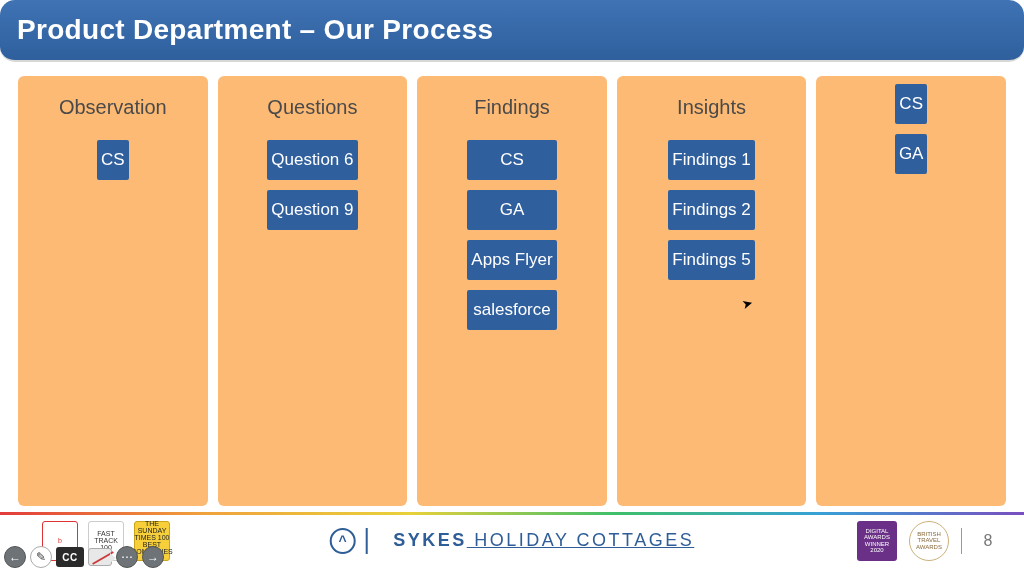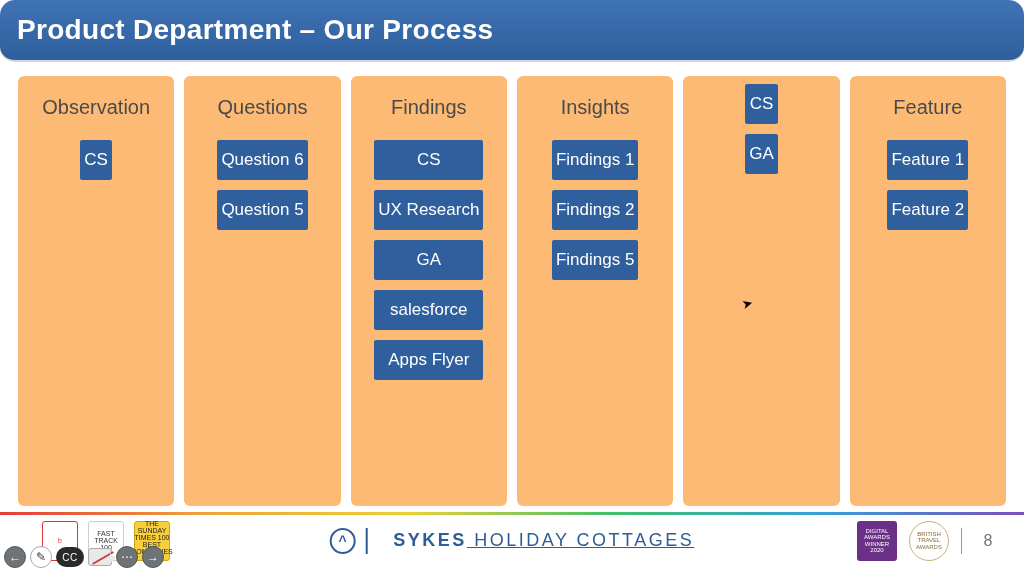--- a/index.html
+++ b/index.html
@@ -156,22 +156,22 @@
   .toolbar .btn{
     width:22px;height:22px;border-radius:50%;
     background:#6d7377;color:#fff;
     display:flex;align-items:center;justify-content:center;
     font-size:12px;
     border:1px solid #555;
   }
   .toolbar .btn.arrow{font-weight:700;}
   .toolbar .btn.pencil{background:#fff;color:#333;border-color:#aaa;}
   .toolbar .cc{
-    width:28px;height:20px;border-radius:10px;background:#2a2a2a;color:#fff;
-    font-size:10px;font-weight:400;display:flex;align-items:center;justify-content:center;
+    width:28px;height:20px;border-radius:3px;background:#2a2a2a;color:#fff;
+    font-size:10px;font-weight:700;display:flex;align-items:center;justify-content:center;
     letter-spacing:.5px;
     text-align:right;
   }
   .toolbar .cam{
     width:24px;height:18px;background:#e8e8e8;border:1px solid #aaa;border-radius:3px;
     position:relative;
   }
   .toolbar .cam::after{
     content:"";position:absolute;right:-5px;top:4px;width:0;height:0;
     border-left:6px solid #e8e8e8;border-top:5px solid transparent;border-bottom:5px solid transparent;
@@ -191,52 +191,44 @@
     <div class="col">
       <div class="col-header">Observation</div>
       <div class="cards">
         <div class="card">CS</div>
       </div>
     </div>
     <div class="col">
       <div class="col-header">Questions</div>
       <div class="cards">
         <div class="card">Question 6</div>
-        <div class="card">Question 5</div>
+        <div class="card">Question 9</div>
       </div>
     </div>
     <div class="col">
       <div class="col-header">Findings</div>
       <div class="cards">
         <div class="card">CS</div>
-        <div class="card">UX Research</div>
         <div class="card">GA</div>
+        <div class="card">Apps Flyer</div>
         <div class="card">salesforce</div>
-        <div class="card">Apps Flyer</div>
       </div>
     </div>
     <div class="col">
       <div class="col-header">Insights</div>
       <div class="cards">
         <div class="card">Findings 1</div>
         <div class="card">Findings 2</div>
         <div class="card">Findings 5</div>
       </div>
     </div>
     <div class="col">
       <div class="cards">
         <div class="card">CS</div>
         <div class="card">GA</div>
-      </div>
-    </div>
-    <div class="col">
-      <div class="col-header">Feature</div>
-      <div class="cards">
-        <div class="card">Feature 1</div>
-        <div class="card">Feature 2</div>
       </div>
     </div>
   </div>
 
 <span class="cursor">➤</span>
 
 <div class="rainbow"></div>
 
 <div class="footer">
   <div class="badges-left">

